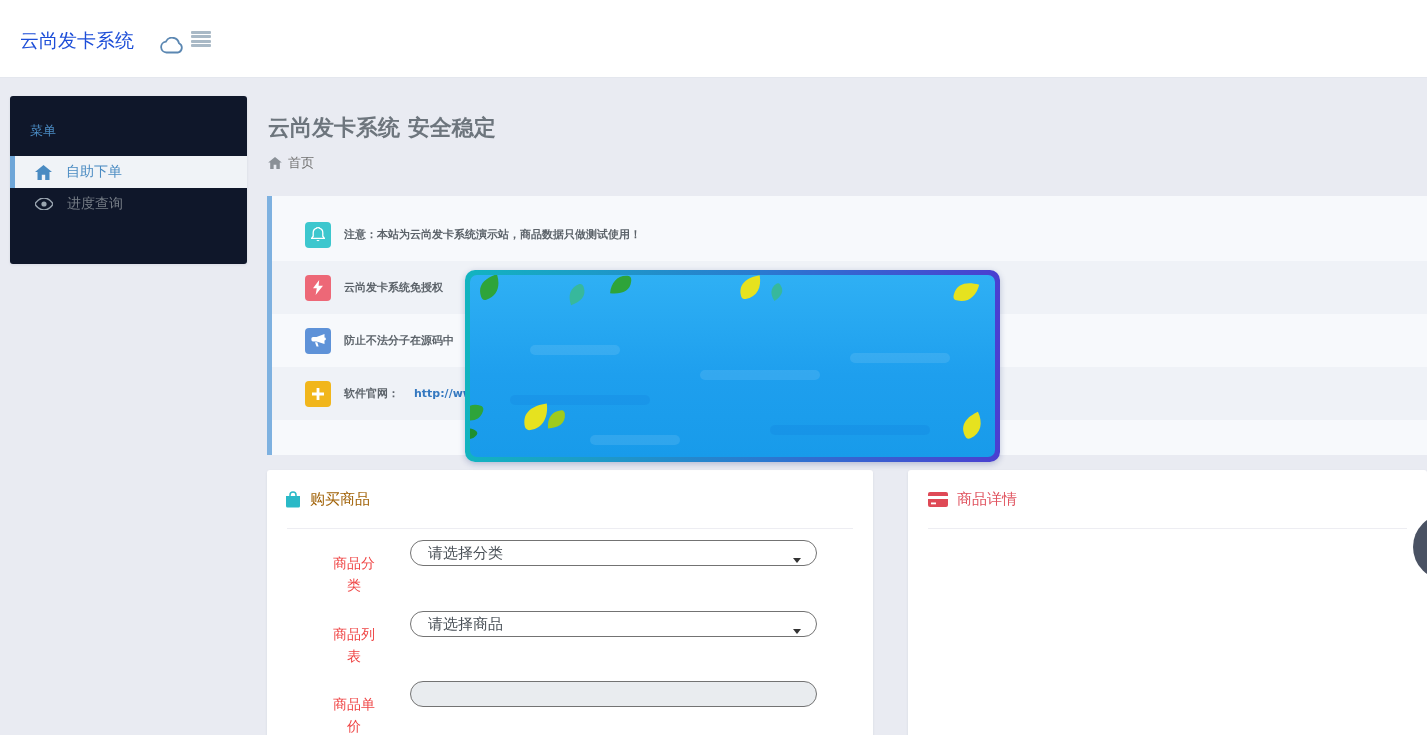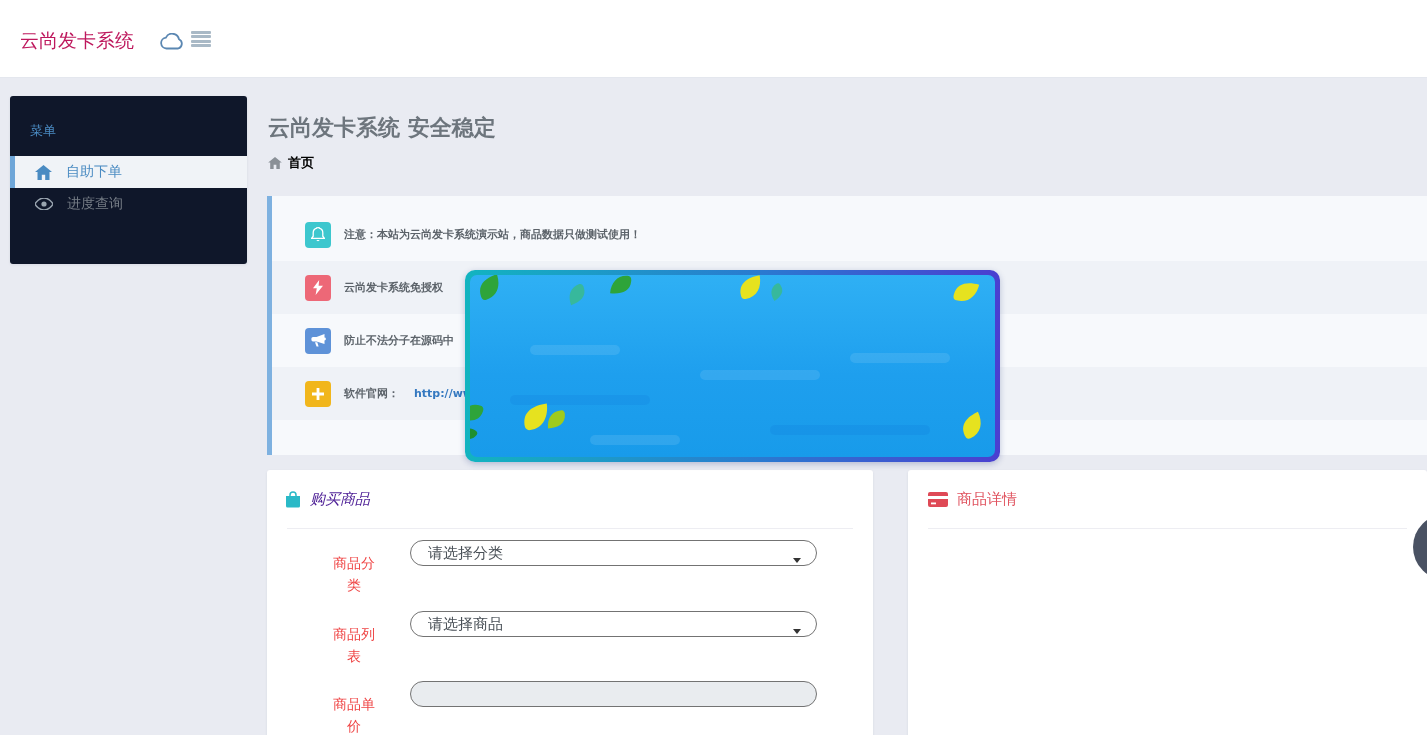--- a/index.html
+++ b/index.html
@@ -9,22 +9,22 @@
     background:#e9ebf2;
     position:relative;
     color:#5c636a;
   }
   
   .topbar {
     position:absolute; left:0; top:0; width:1427px; height:78px;
     background:#ffffff; border-bottom:1px solid #e4e7ee; z-index:3;
   }
   .logo {
-    position:absolute; left:20px; top:28px; font-size:19px; color:#be185d;
-    display:flex; align-items:center; gap:25px; cursor:pointer;
+    position:absolute; left:20px; top:28px; font-size:19px; color:#1d4ed8;
+    display:flex; align-items:flex-end; gap:25px; cursor:pointer;
   }
   .list-toggle {
     position:absolute; left:191px; top:31px; width:20px; height:16px;
     display:flex; flex-direction:column; justify-content:space-between; cursor:pointer;
   }
   .list-toggle i { display:block; height:2.6px; background:#a9b9c6; border-radius:1px; }
   
   .side-card {
     position:absolute; left:10px; top:96px; width:237px; height:168px;
     background:#0f172a; border-radius:3px; box-shadow:0 1px 3px rgba(30,40,70,.08); z-index:2;
@@ -38,21 +38,21 @@
     background:#f0f3f7; border-left-color:#6ea6d8; color:#4a8bc2;
   }
   
   .page-title {
     position:absolute; left:268px; top:113px; font-size:22px; color:#6d757d; z-index:2;
   }
   .crumbs {
     position:absolute; left:268px; top:154px; display:flex; align-items:center; gap:6px;
     font-size:13px; z-index:2;
   }
-  .crumbs .home-link { color:#000000; font-weight:bold; cursor:pointer; }
+  .crumbs .home-link { color:#737373; font-weight:normal; cursor:pointer; }
   
   .notice-panel {
     position:absolute; left:267px; top:196px; width:1160px; height:259px;
     background:#f7f9fc; border-left:5px solid #7eb1e0; z-index:1; padding-top:12px;
   }
   .notice-row {
     height:53px; display:flex; align-items:center; gap:13px; padding-left:33px;
     font-size:11px; font-weight:bold; color:#5c636a;
   }
   .notice-row:nth-child(even) { background:#eff2f7; }
@@ -78,21 +78,21 @@
   }
   .streak { position:absolute; height:10px; border-radius:5px; background:rgba(255,255,255,.10); }
   .streak.dark { background:rgba(0,70,190,.08); }
   
   .panel { position:absolute; background:#fff; border-radius:3px; box-shadow:0 1px 3px rgba(30,40,70,.08); z-index:2; }
   .panel.buy   { left:267px; top:470px; width:606px; height:300px; }
   .panel.detail{ left:908px; top:470px; width:519px; height:300px; }
   .panel-head {
     height:58px; display:flex; align-items:center; gap:9px; padding-left:18px; font-size:15px;
   }
-  .panel-head.teal { color:#4c1d95;font-style:italic; }
+  .panel-head.teal { color:#a16207; }
   .panel-head.red  { color:#e0535f;padding-left:20px; }
   .panel-divider { height:1px; background:#ededf2; margin:0 20px; }
   .form-label {
     position:absolute; width:48px; text-align:center; font-size:14px; line-height:22px;
     color:#ef4444; left:63px;
   }
   .control {
     position:absolute; left:143px; width:407px; height:26px; border:1px solid #737373;
     border-radius:19.5px; background:#fff; font-size:15px; color:#495057;
     display:flex; align-items:center; padding-left:17px; cursor:pointer; position:absolute;

